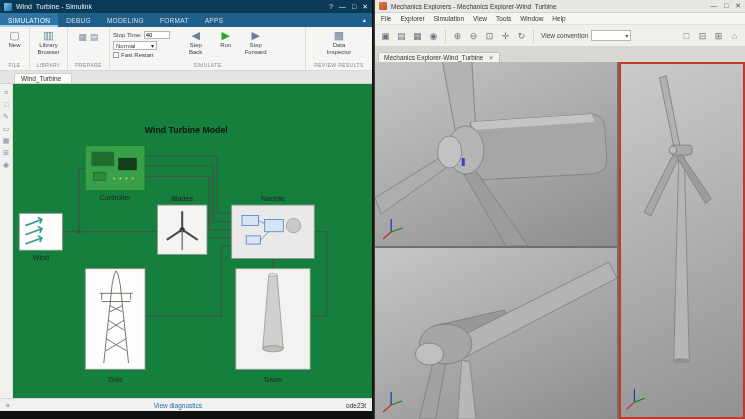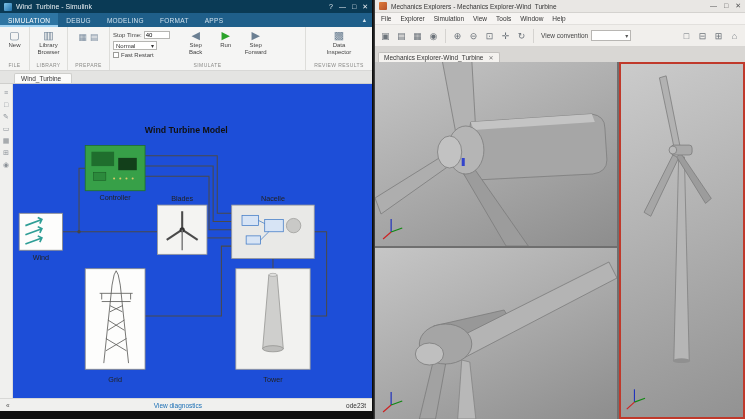--- a/index.html
+++ b/index.html
@@ -37,21 +37,21 @@
   .chk { width:6px; height:6px; border:1px solid #9b9b98; background:#fff; display:inline-block; }
   .fastrow { display:flex; align-items:center; gap:2px; }
   .vdiv { width:1px; background:#ddddda; margin:2px 2px; }
 
   .sl-doctabs { height:13px; background:#e4e4e2; border-bottom:1px solid #cfcfcc; display:flex; align-items:flex-end; padding-left:14px; }
   .doctab { background:#fbfbfa; border:1px solid #cfcfcc; border-bottom:none; font-size:6.5px; color:#333; padding:1px 10px 1px 6px; border-radius:2px 2px 0 0; }
 
   .sl-main { flex:1; display:flex; min-height:0; }
   .palette { width:13px; background:#f0f0ee; border-right:1px solid #dcdcda; display:flex; flex-direction:column; align-items:center; gap:5px; padding-top:5px; }
   .palette span { font-size:7px; color:#8a9096; line-height:7px; cursor:pointer; }
-  .canvas { flex:1; background:#1d4ed8; position:relative; }
+  .canvas { flex:1; background:#15803d; position:relative; }
   .canvas svg { width:100%; height:100%; display:block; }
 
   .sl-status { height:13px; background:#f0f0ee; border-top:1px solid #d8d8d6; display:flex; align-items:center; font-size:6.5px; padding:0 6px; color:#444; }
   .status-chevron { color:#555; cursor:pointer; }
   .status-diag { flex:1; text-align:center; color:#1a6fb5; cursor:pointer; }
   .status-solver { color:#333; cursor:pointer; }
   .sl-darkstrip { height:8px; background:#101010; }
 
   svg text { font-family:"Liberation Sans", sans-serif; }
   .blk-label { font-size:7px; fill:#222; text-anchor:middle; }

